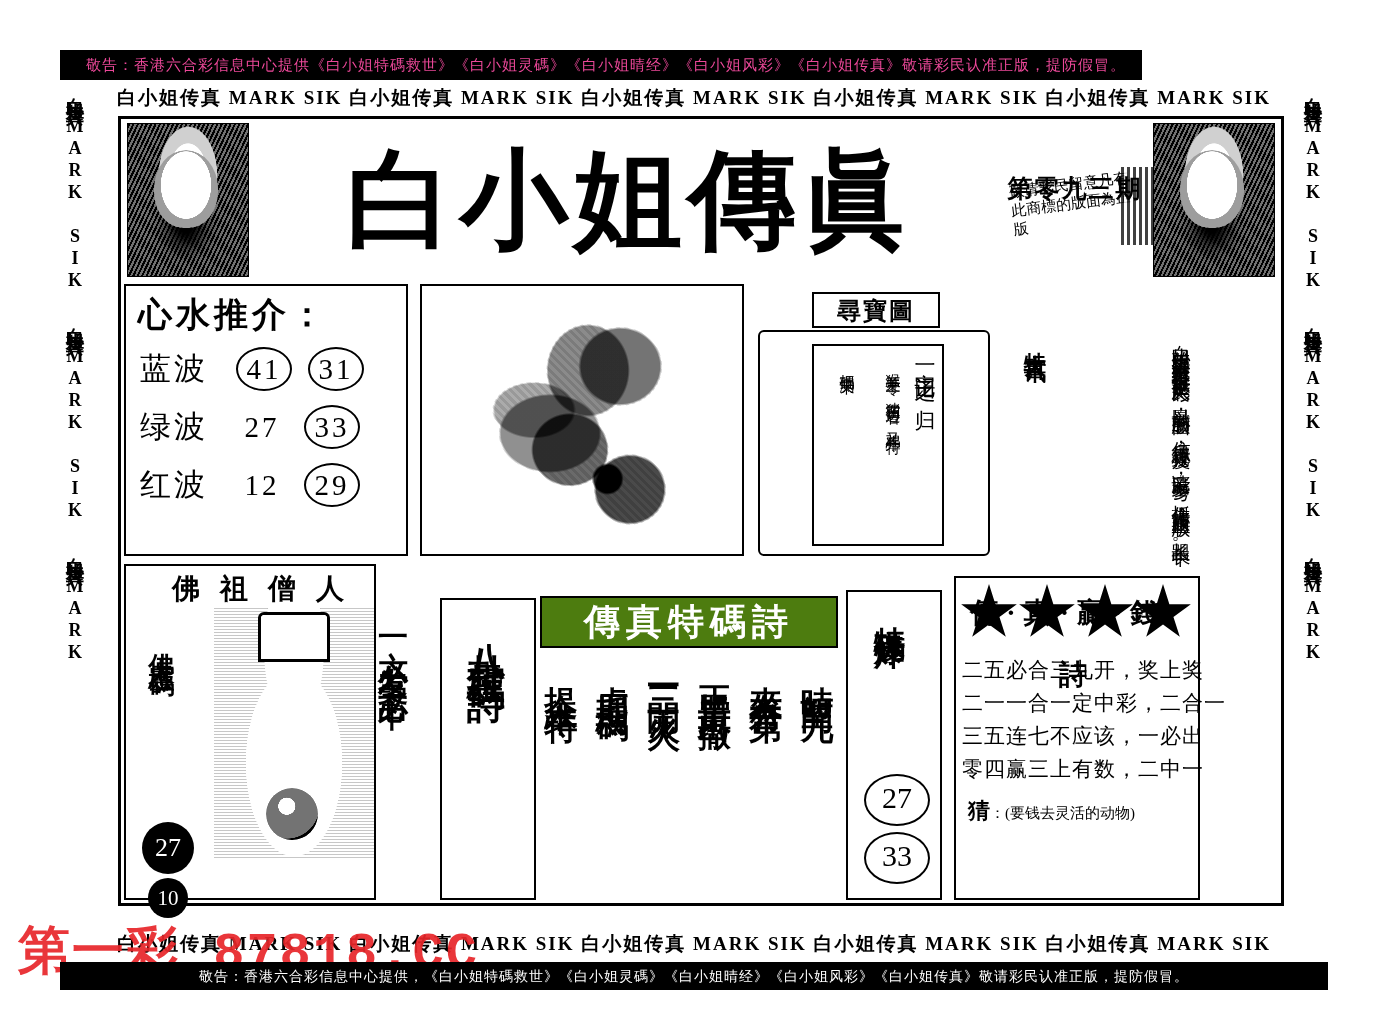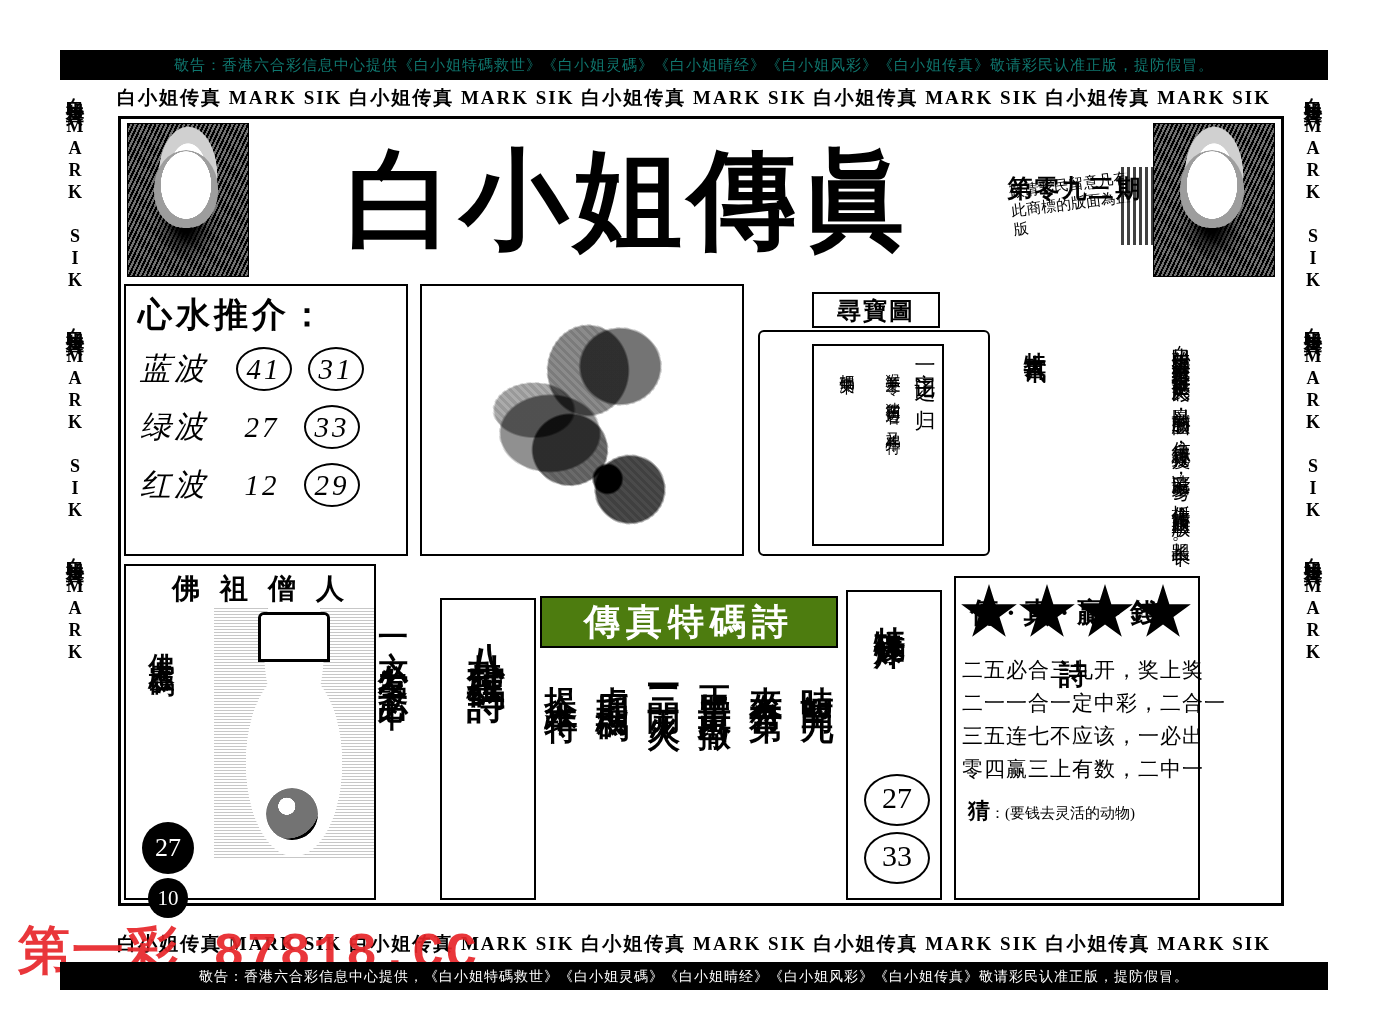--- a/index.html
+++ b/index.html
@@ -1,24 +1,25 @@
 <!DOCTYPE html>
 <html><head>
 <meta charset="utf-8">
 <style>
   html,body{margin:0;padding:0;background:#fff;}
   body{width:1388px;height:1026px;font-family:"Liberation Serif",serif;color:#000;overflow:hidden;}
   .page{position:relative;width:1388px;height:1026px;background:#fff;}
 
   
   .top-banner{
-    position:absolute;left:60px;top:50px;width:1268px;height:30px;
-    background:#000;color:#0f766e;font-size:15px;line-height:30px;
+    position:absolute;left:60px;top:50px;width:1072px;height:30px;
+    background:#000;color:#ec4899;font-size:15px;line-height:30px;
     text-align:center;letter-spacing:1px;white-space:nowrap;overflow:hidden;
     font-family:"DejaVu Sans",sans-serif;
+    padding-left:10px;
   }
   .bottom-banner{
     position:absolute;left:60px;top:962px;width:1268px;height:28px;
     background:#000;color:#fff;font-size:14px;line-height:28px;
     text-align:center;letter-spacing:1px;white-space:nowrap;overflow:hidden;
     font-family:"DejaVu Sans",sans-serif;
   }
   .strip-h{
     position:absolute;left:60px;width:1268px;height:28px;
     font-size:19px;line-height:28px;text-align:center;white-space:nowrap;overflow:hidden;
@@ -75,21 +76,21 @@
   }
   .issue{
     position:absolute;left:960px;top:172px;width:230px;text-align:center;
     font-size:25px;font-weight:bold;letter-spacing:2px;
   }
 
   
   .box{position:absolute;border:2px solid #000;box-sizing:border-box;background:#fff;}
   .xinshui{left:124px;top:284px;width:284px;height:272px;}
   .xinshui h2{margin:0;padding:6px 0 2px 12px;font-size:34px;font-weight:bold;letter-spacing:4px;}
-  .xs-row{display:flex;align-items:center;height:58px;padding-left:14px;font-size:31px;letter-spacing:3px;font-style:italic;}
+  .xs-row{display:flex;align-items:center;height:58px;padding-left:14px;font-size:31px;letter-spacing:3px;}
   .xs-label{width:96px;}
   .num-circle{
     width:52px;height:40px;border:2px solid #000;border-radius:50%;
     display:inline-flex;align-items:center;justify-content:center;
     font-size:29px;margin-right:16px;font-family:"Liberation Serif",serif;
   }
   .num-plain{width:52px;text-align:center;font-size:29px;margin-right:16px;}
 
   
   .pic{

